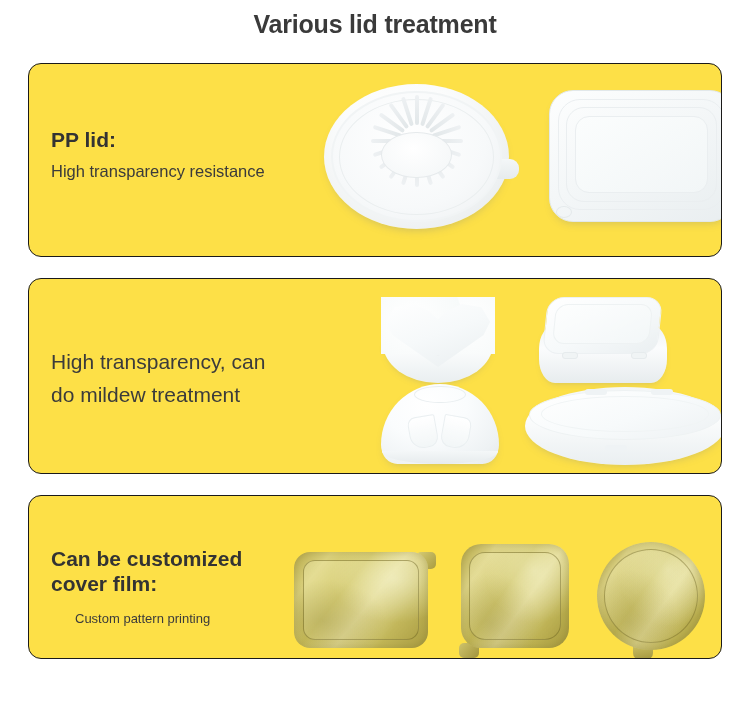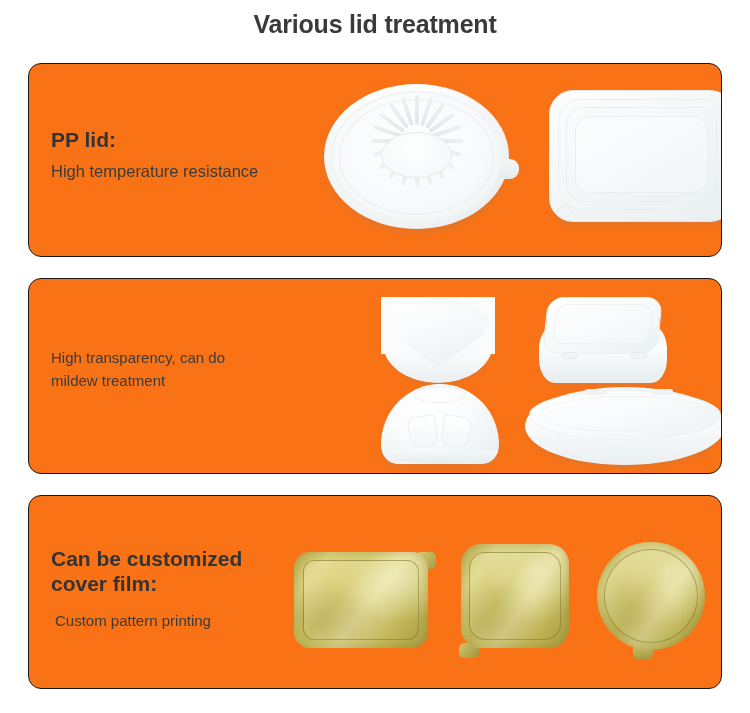--- a/index.html
+++ b/index.html
@@ -27,26 +27,26 @@
     color: #3a3a3a;
     letter-spacing: -0.2px;
   }
 
   .card {
     position: absolute;
     left: 28px;
     width: 694px;
     border: 1.4px solid #1a1a1a;
     border-radius: 13px;
-    background: #f97316;
+    background: #fde047;
     overflow: hidden;
   }
   #card-pp  { top: 63px;  height: 194px; }
   #card-pe  { top: 278px; height: 196px; }
-  #card-gold{ top: 495px; height: 194px; }
+  #card-gold{ top: 495px; height: 164px; }
 
   .card-text {
     position: absolute;
     left: 22px;
   }
   .card-heading {
     font-weight: bold;
     color: #333333;
     line-height: 1.2;
   }
@@ -56,26 +56,26 @@
   }
 
   
   #pp-text  { top: 63px; }
   #pp-text .card-heading { font-size: 21px; }
   #pp-text .card-sub { font-size: 16.5px; margin-top: 7px; }
 
   
   #pe-text  { top: 60px; }
   #pe-text .card-heading { font-size: 21px; }
-  #pe-text .card-sub { font-size: 15px; margin-top: 7px; width: 215px; }
+  #pe-text .card-sub { font-size: 21px; margin-top: 7px; width: 215px; }
 
   
   #gold-text { top: 50px; }
   #gold-text .card-heading { font-size: 21px; width: 225px; }
-  #gold-text .card-sub { font-size: 15px; margin-top: 13px; padding-left: 4px; }
+  #gold-text .card-sub { font-size: 13px; margin-top: 13px; padding-left: 4px; margin-left: 20px; }
 
   .art { position: absolute; }
 
   
   #pp-round {
     left: 295px; top: 20px; width: 185px; height: 145px;
   }
   #pp-round .rl-outer {
     position: absolute; inset: 0;
     border-radius: 50%;
@@ -320,21 +320,21 @@
 </style>
 </head>
 <body>
 
 <div class="page-title">Various lid treatment</div>
 
 <div class="card" id="card-pp">
 
   <div class="card-text" id="pp-text">
     <div class="card-heading">PP lid:</div>
-    <div class="card-sub">High temperature resistance</div>
+    <div class="card-sub">High transparency resistance</div>
   </div>
 
   <div class="art" id="pp-round">
     <div class="rl-outer"></div>
     <div class="rl-tab"></div>
     <div class="rl-rim"></div>
     <div class="rl-rim2"></div>
     <div class="rib" style="transform:rotate(0deg)"></div>
     <div class="rib" style="transform:rotate(18deg)"></div>
     <div class="rib" style="transform:rotate(36deg)"></div>

